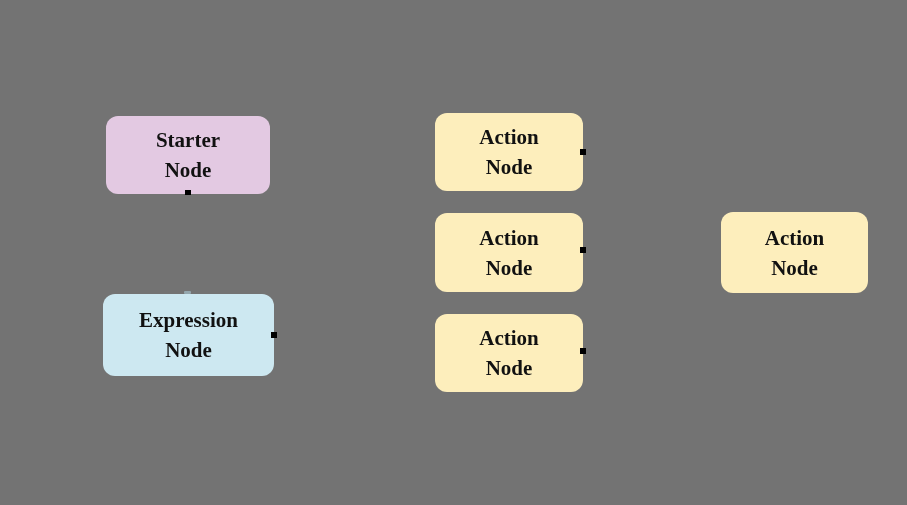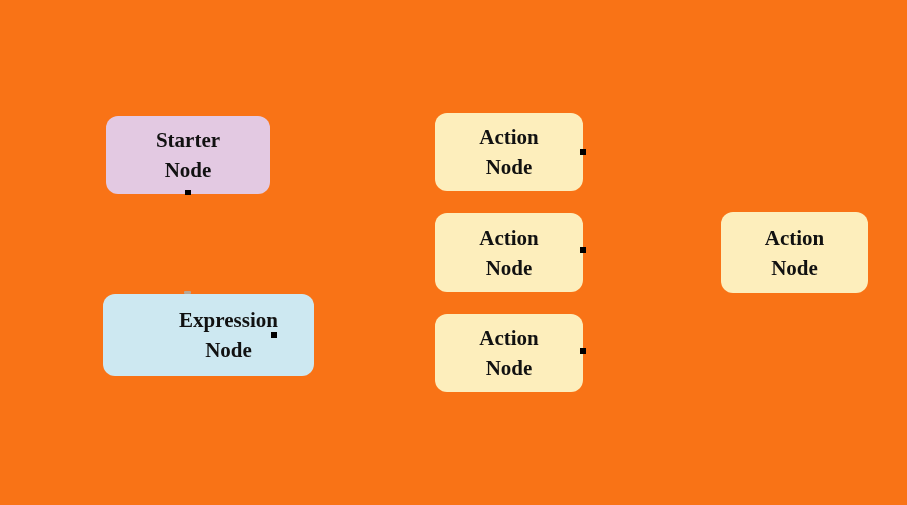--- a/index.html
+++ b/index.html
@@ -22,21 +22,21 @@
     text-align: center;
     white-space: pre-line;
     font-weight: bold;
     font-size: 21px;
     line-height: 30px;
     color: #111111;
     border-radius: 12px;
   }
   
   .n-starter    { left: 106px; top: 116px; width: 164px; height: 78px; }
-  .n-expression { left: 103px; top: 294px; width: 171px; height: 82px; padding-left: 40px; }
+  .n-expression { left: 103px; top: 294px; width: 171px; height: 82px; }
   .n-action1    { left: 435px; top: 113px; width: 148px; height: 78px; }
   .n-action2    { left: 435px; top: 213px; width: 148px; height: 79px; }
   .n-action3    { left: 435px; top: 314px; width: 148px; height: 78px; }
   .n-action4    { left: 721px; top: 212px; width: 147px; height: 81px; }
 
   
   .tip {
     position: absolute;
     width: 6px;
     height: 6px;
@@ -53,21 +53,21 @@
     left: 184px; top: 291px;
     width: 7px; height: 3px;
     background: #9fb8c2;
     opacity: 0.75;
     border-radius: 1px;
   }
 </style>
 </head>
 <body>
 
-<div class="canvas" style="background-color: #f97316;">
+<div class="canvas" style="background-color: #737373;">
 
   <div class="node n-starter" style="background-color: rgb(227, 201, 226);">Starter
 Node</div>
 
   <div class="node n-expression" style="background-color: rgb(205, 232, 241);">Expression
 Node</div>
 
   <div class="node n-action1" style="background-color: rgb(253, 238, 188);">Action
 Node</div>
 

